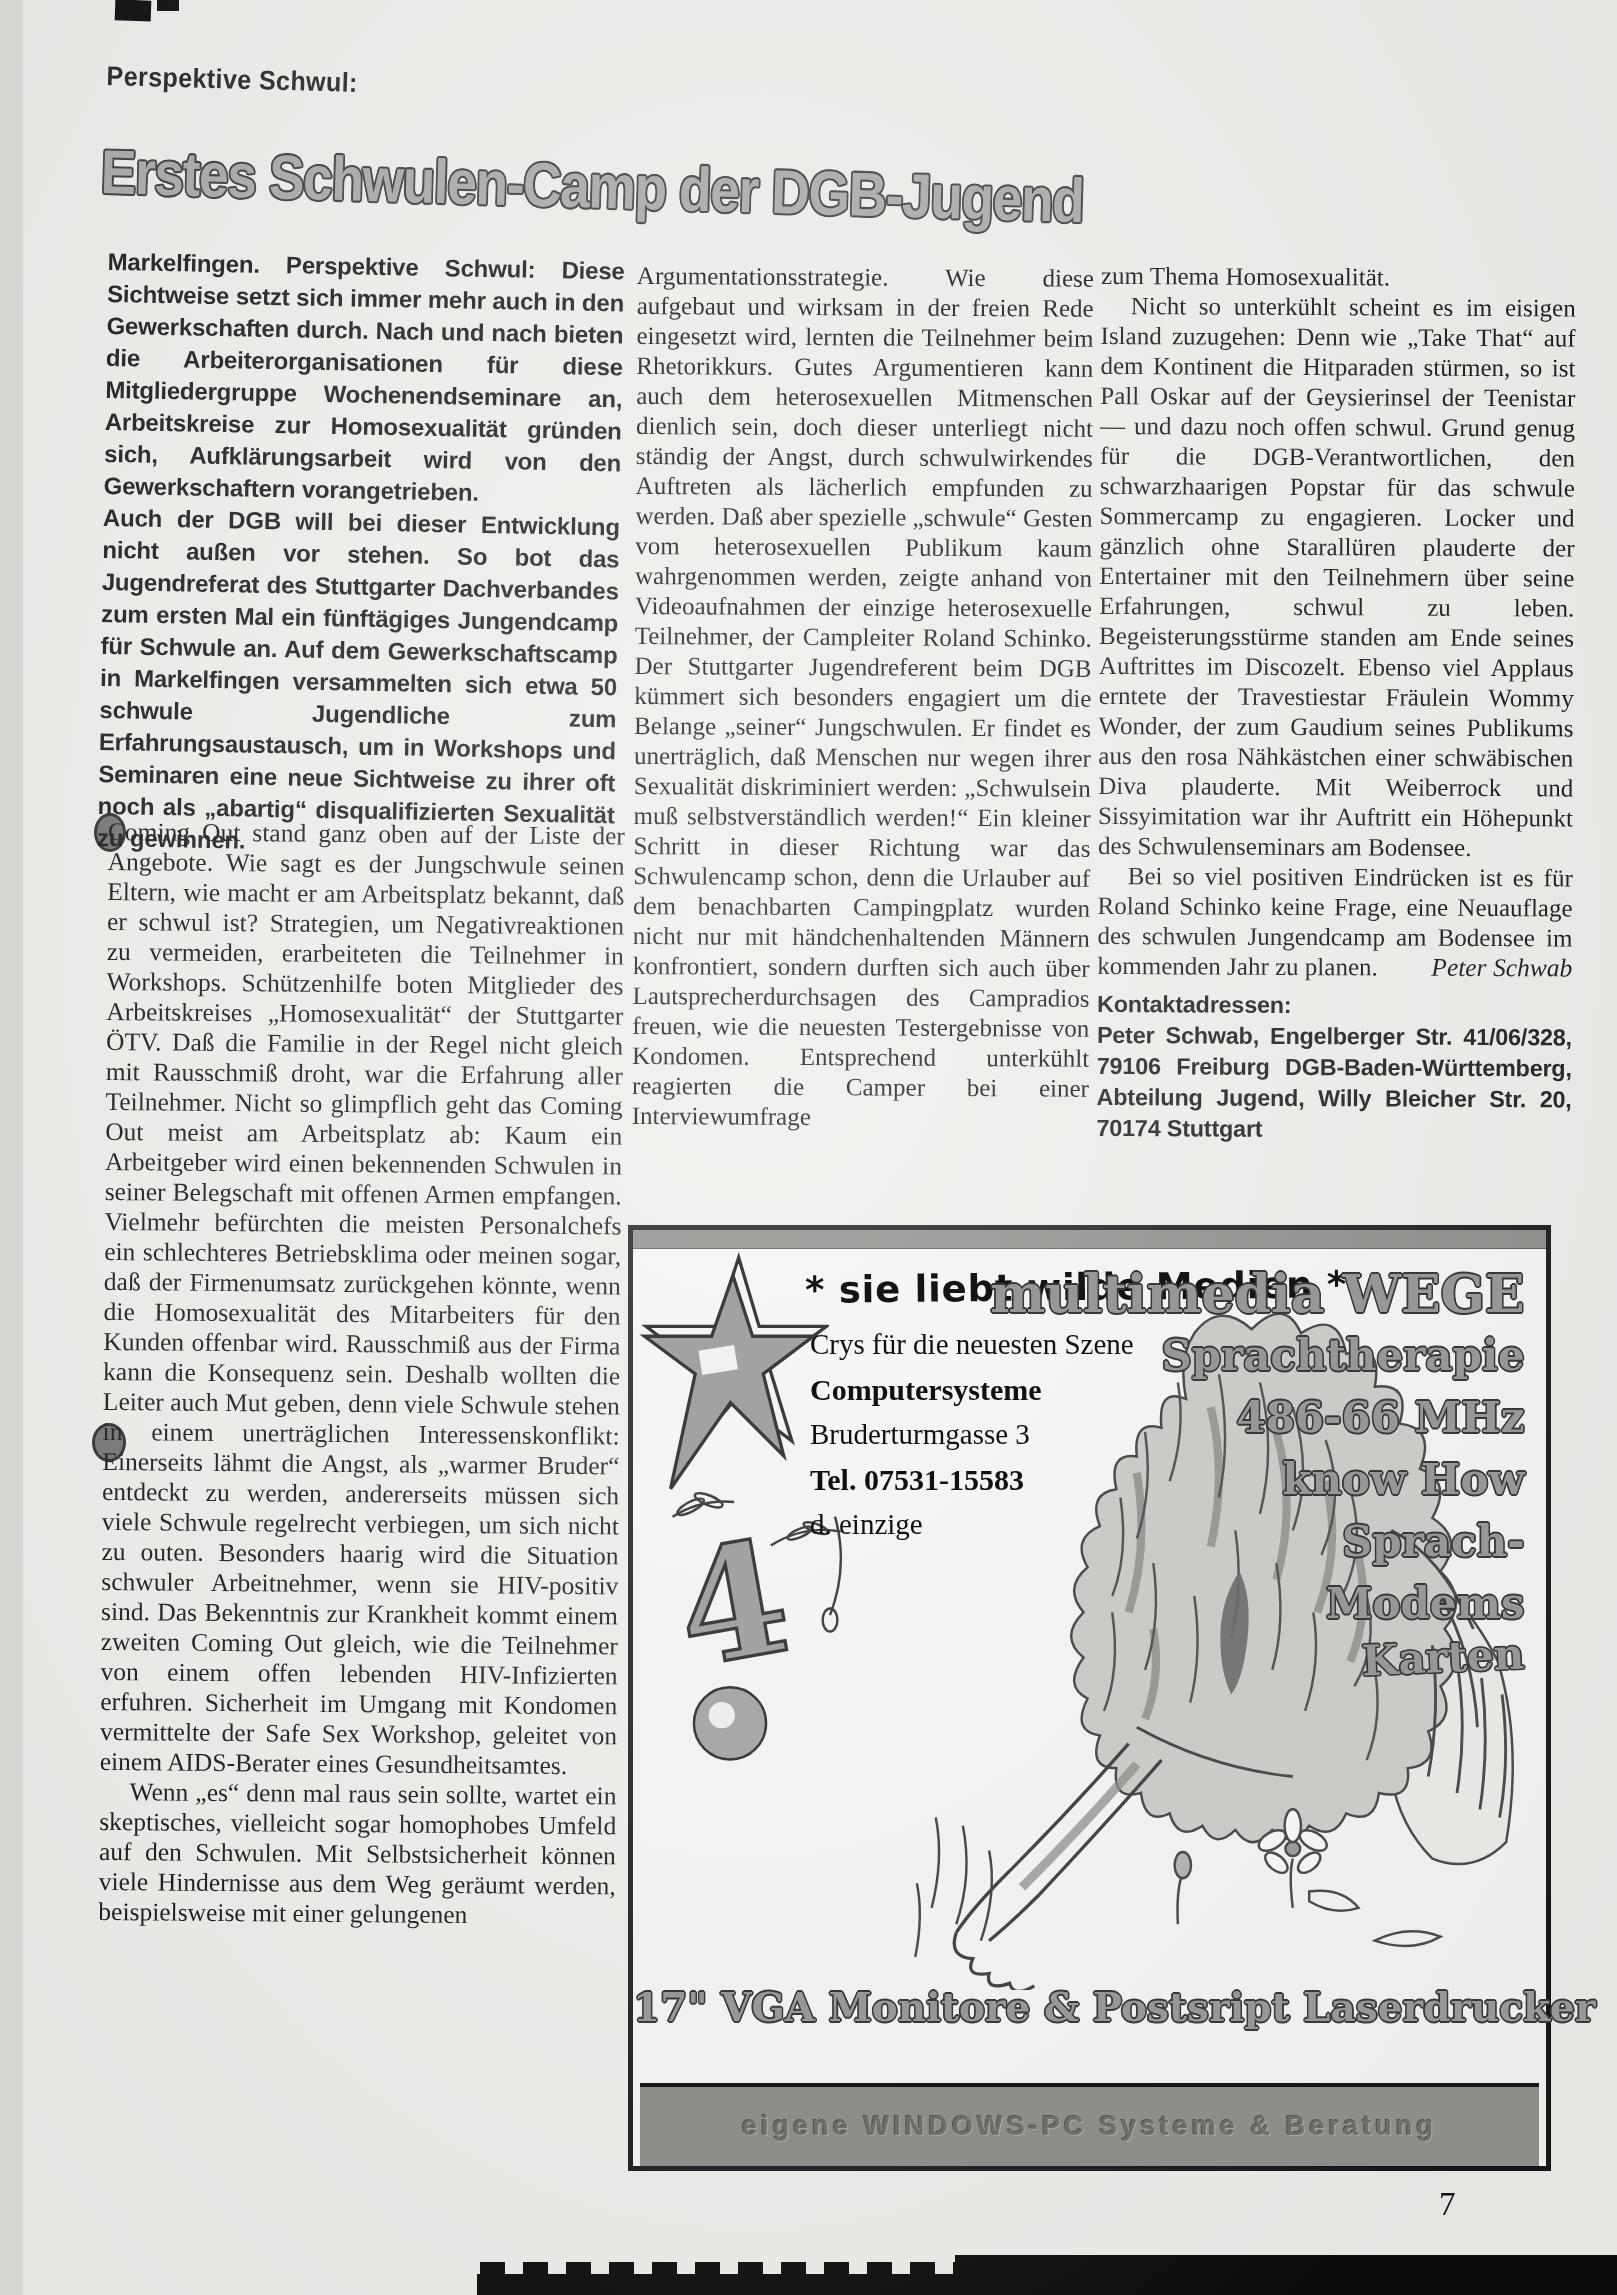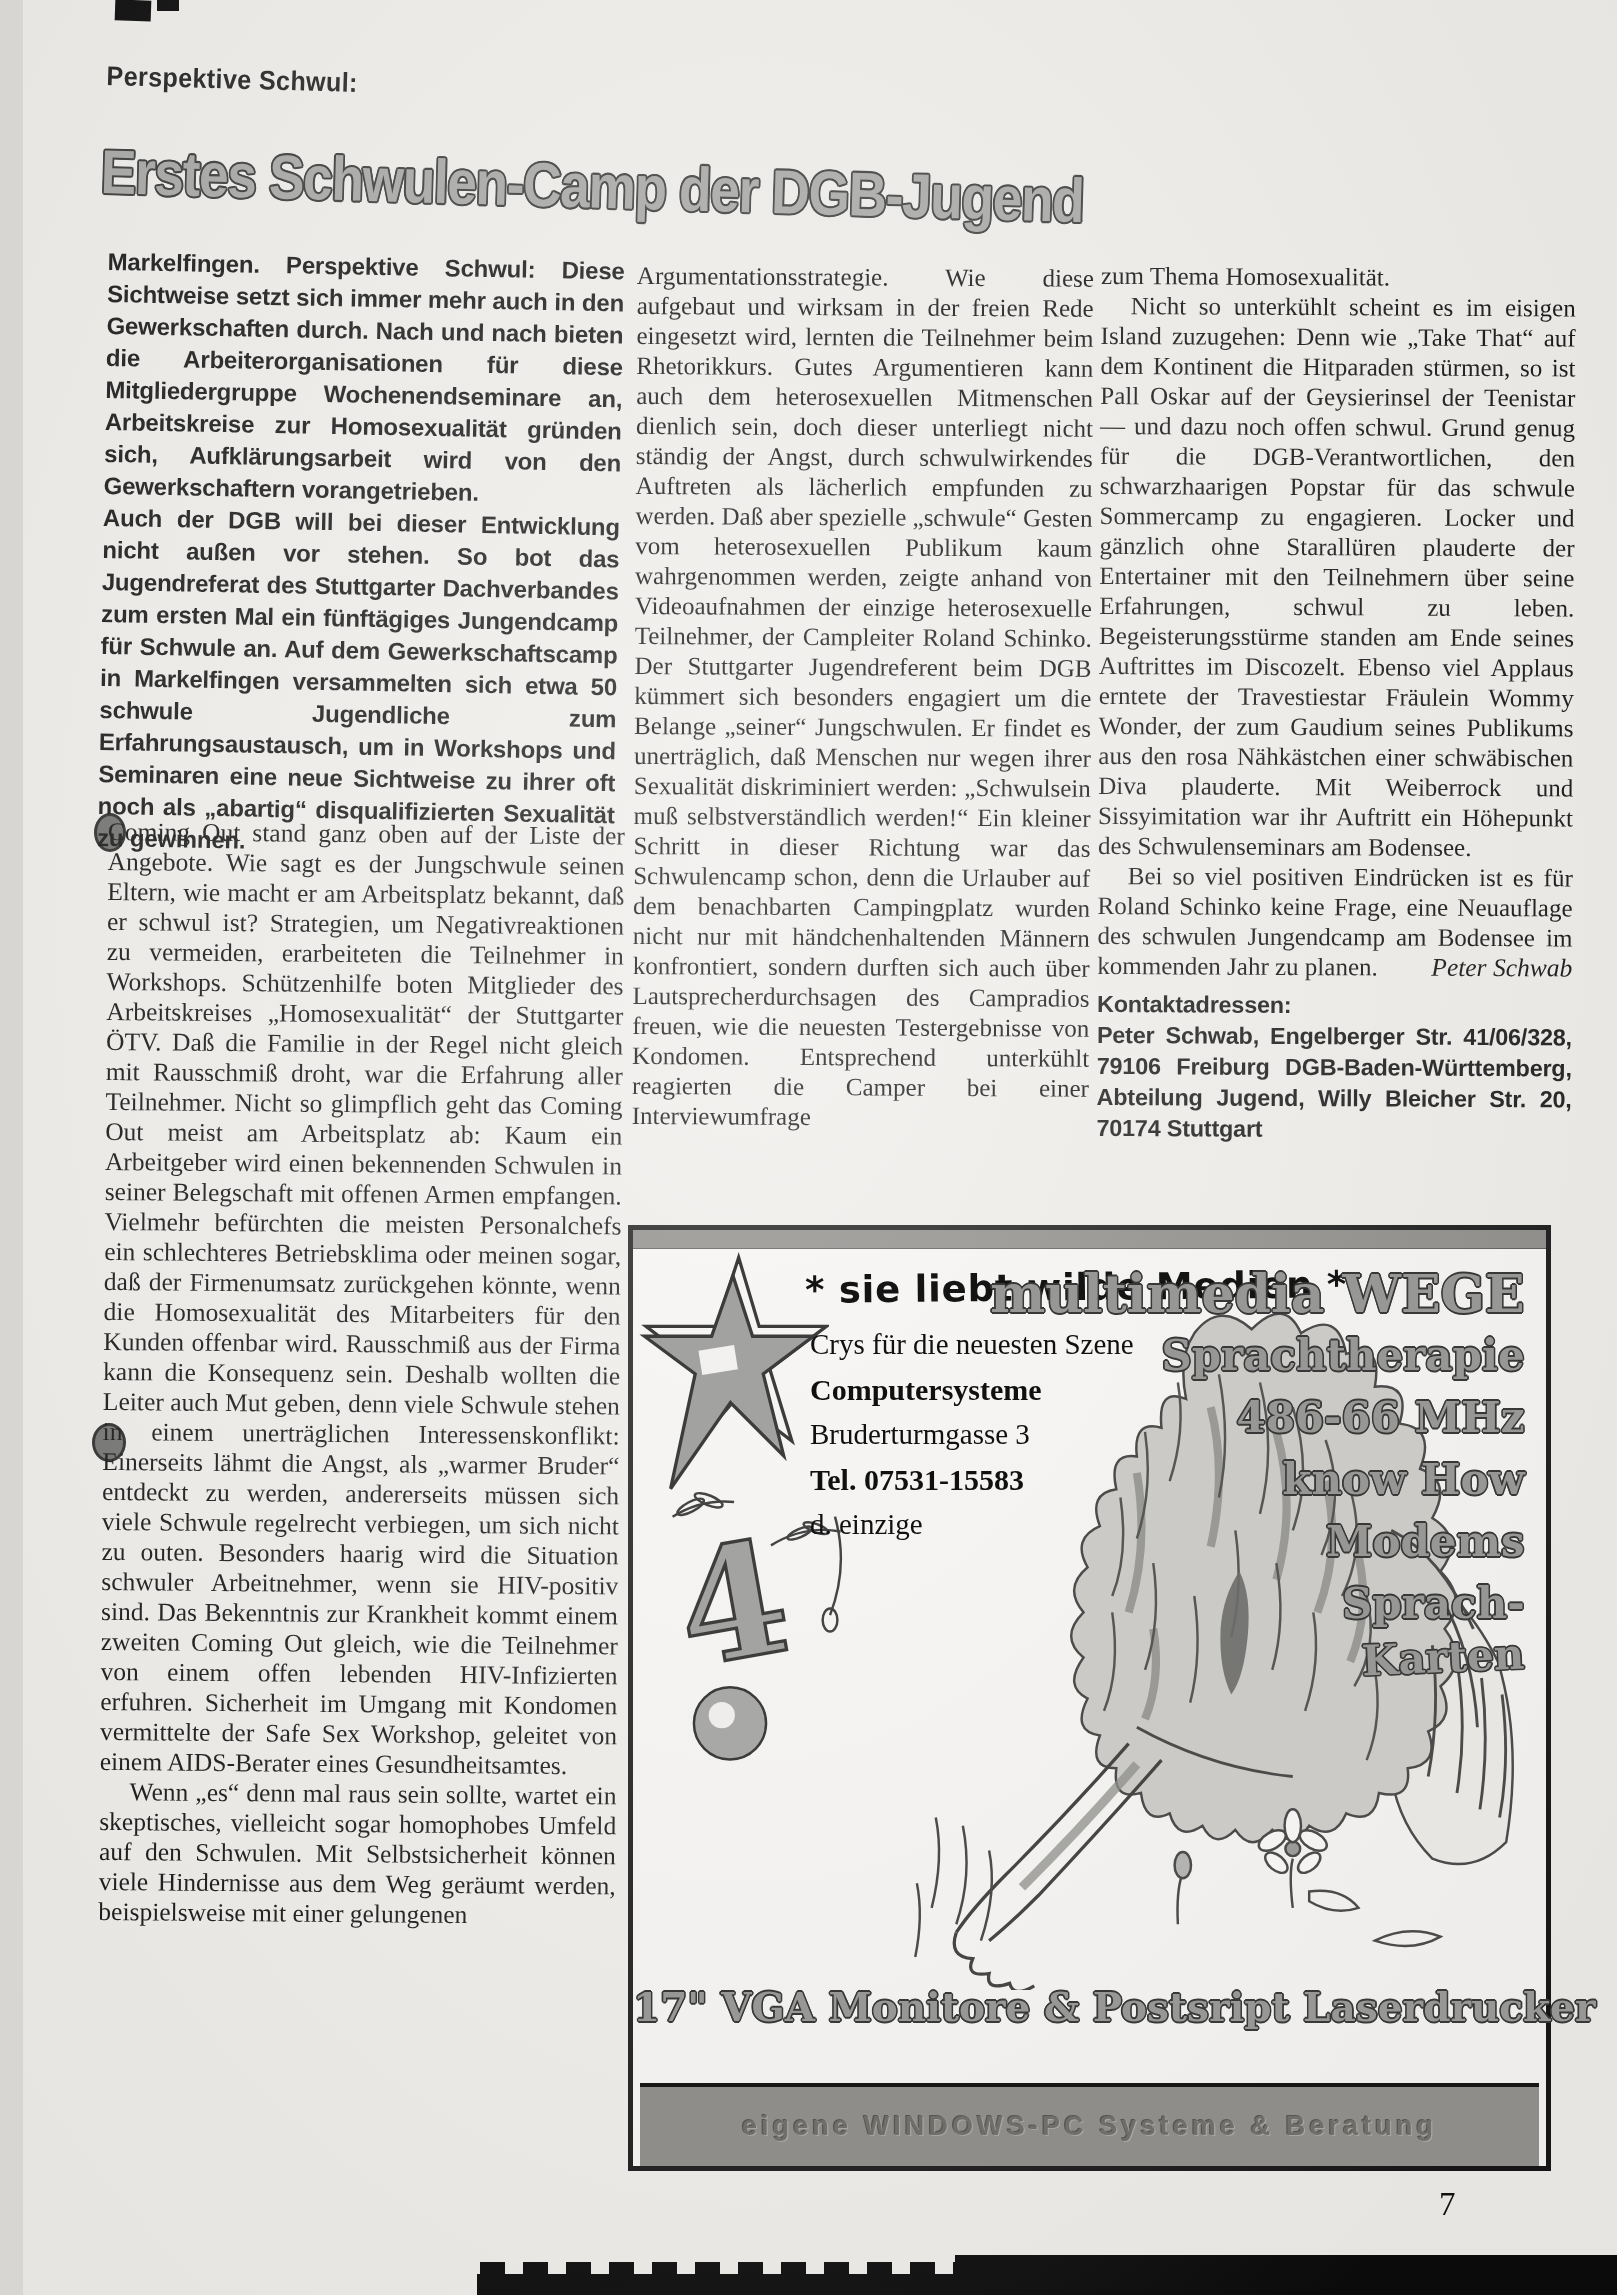--- a/index.html
+++ b/index.html
@@ -125,22 +125,22 @@
       <div>Bruderturmgasse 3</div>
       <div class="b">Tel. 07531-15583</div>
       <div>d. einzige</div>
     </div>
 
     <div class="ad-right">
       <div>multimedia WEGE</div>
       <div>Sprachtherapie</div>
       <div>486-66 MHz</div>
       <div>know How</div>
+      <div>Sprach-</div>
       <div>Modems</div>
-      <div>Sprach-</div>
       <div class="tilt">Karten</div>
     </div>
 
     <svg class="ad-numeral" width="246" height="329" viewBox="0 0 300 400">
       <path d="M30,60 Q65,38 105,42" fill="none" stroke="#444" stroke-width="3"></path>
       <ellipse cx="52" cy="48" rx="18" ry="6" fill="none" stroke="#444" stroke-width="3" transform="rotate(-28 52 48)"></ellipse>
       <ellipse cx="74" cy="40" rx="18" ry="6" fill="none" stroke="#444" stroke-width="3" transform="rotate(22 74 40)"></ellipse>
       <path d="M150,95 Q190,70 235,78" fill="none" stroke="#444" stroke-width="3"></path>
       <ellipse cx="185" cy="80" rx="16" ry="5" fill="none" stroke="#444" stroke-width="3" transform="rotate(-24 185 80)"></ellipse>
       <ellipse cx="205" cy="74" rx="16" ry="5" fill="none" stroke="#444" stroke-width="3" transform="rotate(20 205 74)"></ellipse>

